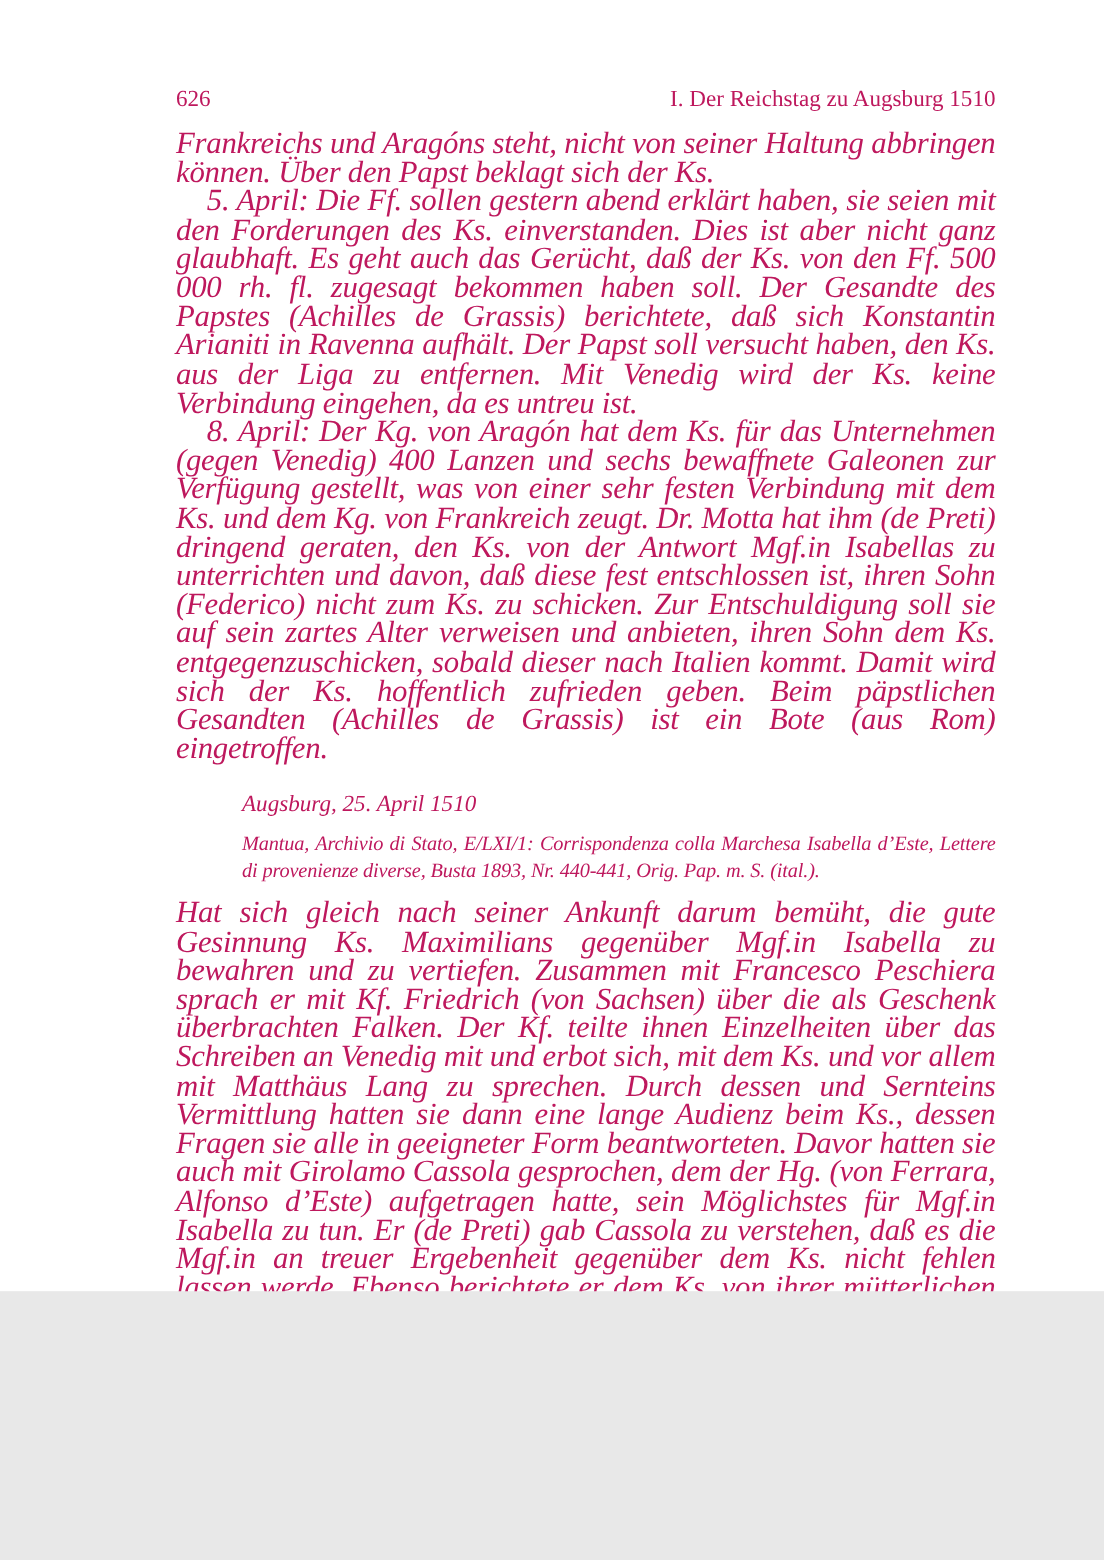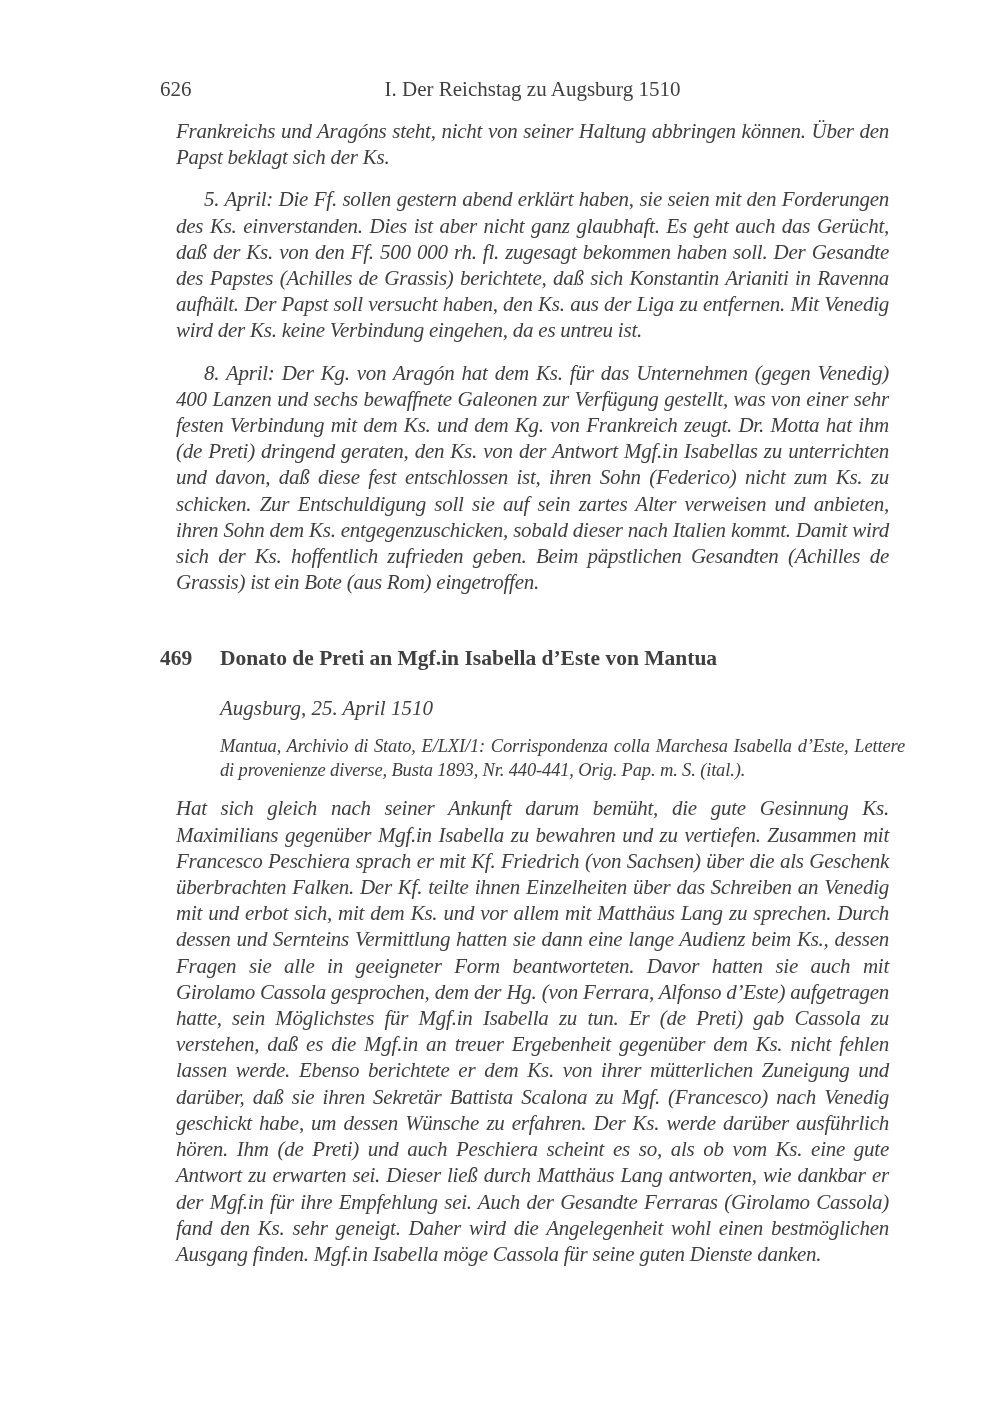--- a/index.html
+++ b/index.html
@@ -3,51 +3,51 @@
 <meta charset="utf-8">
 <style>
   html, body {
     margin: 0;
     padding: 0;
     background: #e8e8e8;
   }
   .page {
     position: relative;
     width: 1004px;
-    height: 1418px;
+    height: 1174px;
     margin: 0 auto;
     background: #ffffff;
-    color: #404040;
+    color: #be185d;
     font-family: "Liberation Serif", "DejaVu Serif", serif;
     box-sizing: border-box;
     padding: 76px 99px 16px 160px;
     overflow: hidden;
   }
   .running-header {
     position: relative;
     height: 26px;
     font-size: 21px;
     line-height: 26px;
     font-style: normal;
     margin-bottom: 16px;
   }
   .page-number {
     position: absolute;
     left: 0;
     top: 0;
   }
   .head-title {
     display: block;
-    text-align: center;
+    text-align: right;
   }
   .body-text p,
   .summary {
-    margin: 16px;
+    margin: 0;
     font-style: italic;
-    font-size: 21px;
+    font-size: 28px;
     line-height: 26.2px;
     text-align: justify;
     letter-spacing: -0.25px;
   }
   .body-text p.indented {
     text-indent: 28px;
     font-style: italic;
   }
   .entry-head {
     display: flex;
@@ -90,22 +90,18 @@
     <span class="head-title">I. Der Reichstag zu Augsburg 1510</span>
   </header>
 
   <section class="body-text">
     <p>Frankreichs und Aragóns steht, nicht von seiner Haltung abbringen können. Über den Papst beklagt sich der Ks.</p>
     <p class="indented">5. April: Die Ff. sollen gestern abend erklärt haben, sie seien mit den Forderungen des Ks. einverstanden. Dies ist aber nicht ganz glaubhaft. Es geht auch das Gerücht, daß der Ks. von den Ff. 500 000 rh. fl. zugesagt bekommen haben soll. Der Gesandte des Papstes (Achilles de Grassis) berichtete, daß sich Konstantin Arianiti in Ravenna aufhält. Der Papst soll versucht haben, den Ks. aus der Liga zu entfernen. Mit Venedig wird der Ks. keine Verbindung eingehen, da es untreu ist.</p>
     <p class="indented">8. April: Der Kg. von Aragón hat dem Ks. für das Unternehmen (gegen Venedig) 400 Lanzen und sechs bewaffnete Galeonen zur Verfügung gestellt, was von einer sehr festen Verbindung mit dem Ks. und dem Kg. von Frankreich zeugt. Dr. Motta hat ihm (de Preti) dringend geraten, den Ks. von der Antwort Mgf.in Isabellas zu unterrichten und davon, daß diese fest entschlossen ist, ihren Sohn (Federico) nicht zum Ks. zu schicken. Zur Entschuldigung soll sie auf sein zartes Alter verweisen und anbieten, ihren Sohn dem Ks. entgegenzuschicken, sobald dieser nach Italien kommt. Damit wird sich der Ks. hoffentlich zufrieden geben. Beim päpstlichen Gesandten (Achilles de Grassis) ist ein Bote (aus Rom) eingetroffen.</p>
   </section>
 
   <section class="entry">
-    <div class="entry-head">
-      <span class="entry-number">469</span>
-      <span class="entry-title">Donato de Preti an Mgf.in Isabella d’Este von Mantua</span>
-    </div>
     <p class="dateline">Augsburg, 25. April 1510</p>
     <p class="source-note">Mantua, Archivio di Stato, E/LXI/1: Corrispondenza colla Marchesa Isabella d’Este, Lettere di provenienze diverse, Busta 1893, Nr. 440-441, Orig. Pap. m. S. (ital.).</p>
     <p class="summary">Hat sich gleich nach seiner Ankunft darum bemüht, die gute Gesinnung Ks. Maximilians gegenüber Mgf.in Isabella zu bewahren und zu vertiefen. Zusammen mit Francesco Peschiera sprach er mit Kf. Friedrich (von Sachsen) über die als Geschenk überbrachten Falken. Der Kf. teilte ihnen Einzelheiten über das Schreiben an Venedig mit und erbot sich, mit dem Ks. und vor allem mit Matthäus Lang zu sprechen. Durch dessen und Sernteins Vermittlung hatten sie dann eine lange Audienz beim Ks., dessen Fragen sie alle in geeigneter Form beantworteten. Davor hatten sie auch mit Girolamo Cassola gesprochen, dem der Hg. (von Ferrara, Alfonso d’Este) aufgetragen hatte, sein Möglichstes für Mgf.in Isabella zu tun. Er (de Preti) gab Cassola zu verstehen, daß es die Mgf.in an treuer Ergebenheit gegenüber dem Ks. nicht fehlen lassen werde. Ebenso berichtete er dem Ks. von ihrer mütterlichen Zuneigung und darüber, daß sie ihren Sekretär Battista Scalona zu Mgf. (Francesco) nach Venedig geschickt habe, um dessen Wünsche zu erfahren. Der Ks. werde darüber ausführlich hören. Ihm (de Preti) und auch Peschiera scheint es so, als ob vom Ks. eine gute Antwort zu erwarten sei. Dieser ließ durch Matthäus Lang antworten, wie dankbar er der Mgf.in für ihre Empfehlung sei. Auch der Gesandte Ferraras (Girolamo Cassola) fand den Ks. sehr geneigt. Daher wird die Angelegenheit wohl einen bestmöglichen Ausgang finden. Mgf.in Isabella möge Cassola für seine guten Dienste danken.</p>
   </section>
 
 </div>
 
 </body></html>

